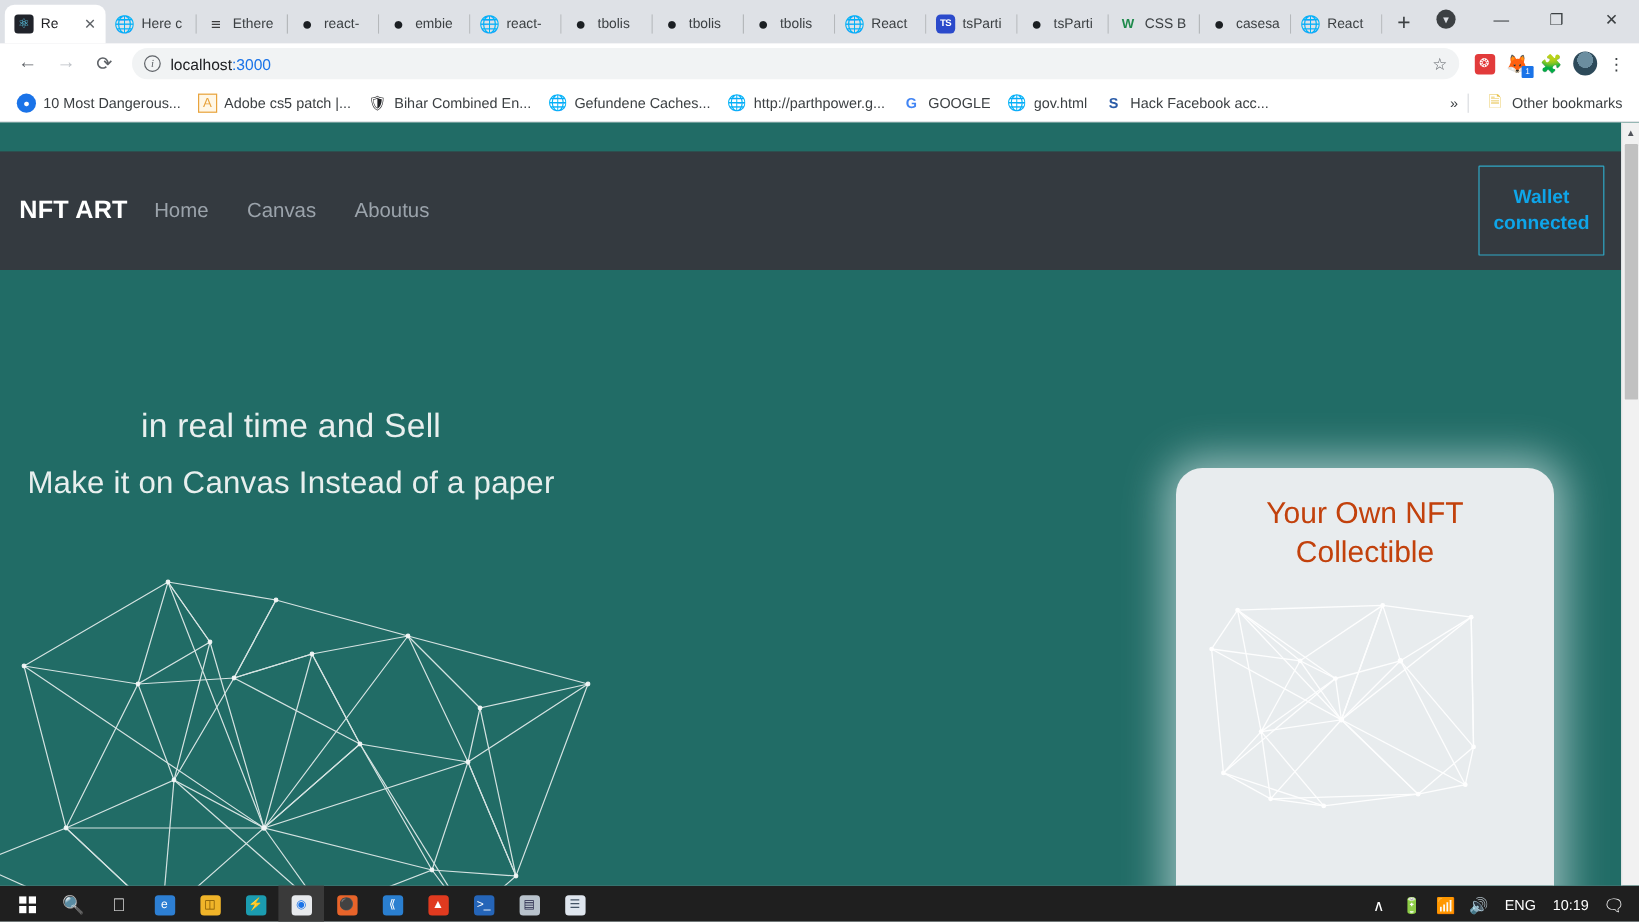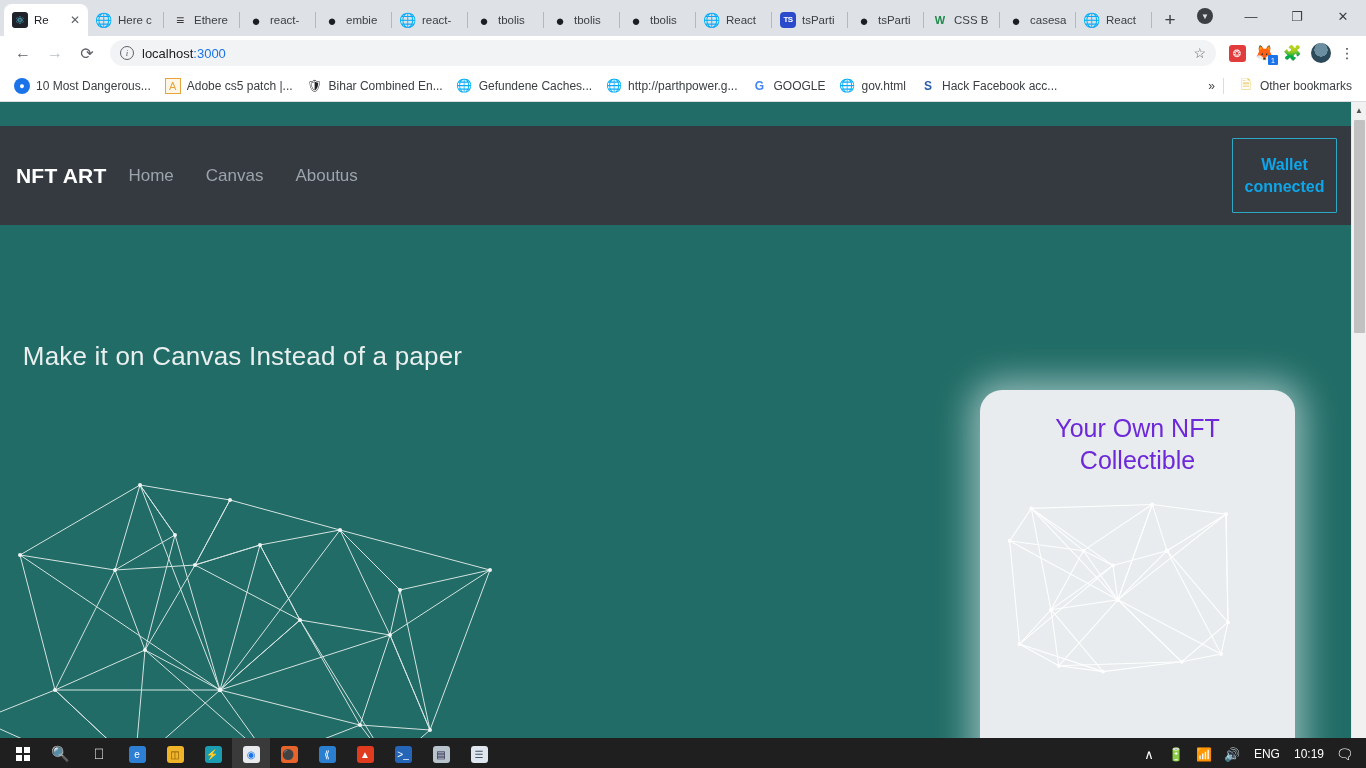--- a/index.html
+++ b/index.html
@@ -171,21 +171,21 @@
   }
 
   .nft-card {
     position:absolute; right:56px; top:165px;
     width:315px; height:400px;
     background:#e8ecee; border-radius:22px;
     box-shadow:0 0 34px 10px rgba(235,248,250,.55);
     overflow:hidden;
   }
   .nft-card-title {
-    text-align:center; color:#6d28d9; font-size:25px;
+    text-align:center; color:#c2410c; font-size:25px;
     line-height:1.28; padding:22px 26px 0; font-weight:normal;
   }
   .nft-card-mesh { position:absolute; left:10px; top:105px; width:295px; height:190px; }
 
   .scrollbar {
     position:absolute; right:0; top:0; width:15px; height:636px;
     background:#f1f1f1; border-left:1px solid #e6e6e6;
   }
   .sb-arrow {
     height:17px; display:flex; align-items:center; justify-content:center;
@@ -379,20 +379,21 @@
       <div class="navlinks">
         <a class="navlink">Home</a>
         <a class="navlink">Canvas</a>
         <a class="navlink">Aboutus</a>
       </div>
       <div class="wallet-btn">Wallet connected</div>
     </div>
 
     <div class="hero">
       <div class="hero-text">
+        <div class="hero-h2">in real time and Sell</div>
         <div class="hero-h3">Make it on Canvas Instead of a paper</div>
       </div>
 
       <svg class="hero-mesh" viewBox="0 0 560 300">
         <g stroke="#ffffff" stroke-width="1" fill="none" opacity="0.85">
           <polyline points="180,10 60,80 95,215 175,290 310,285 400,250 430,160 380,55 270,25 180,10"></polyline>
           <polyline points="180,10 215,60 155,95 95,215"></polyline>
           <polyline points="270,25 235,90 300,70 380,55"></polyline>
           <polyline points="430,160 340,145 300,70"></polyline>
           <polyline points="60,80 155,95 235,90 300,70 340,145 400,250"></polyline>

